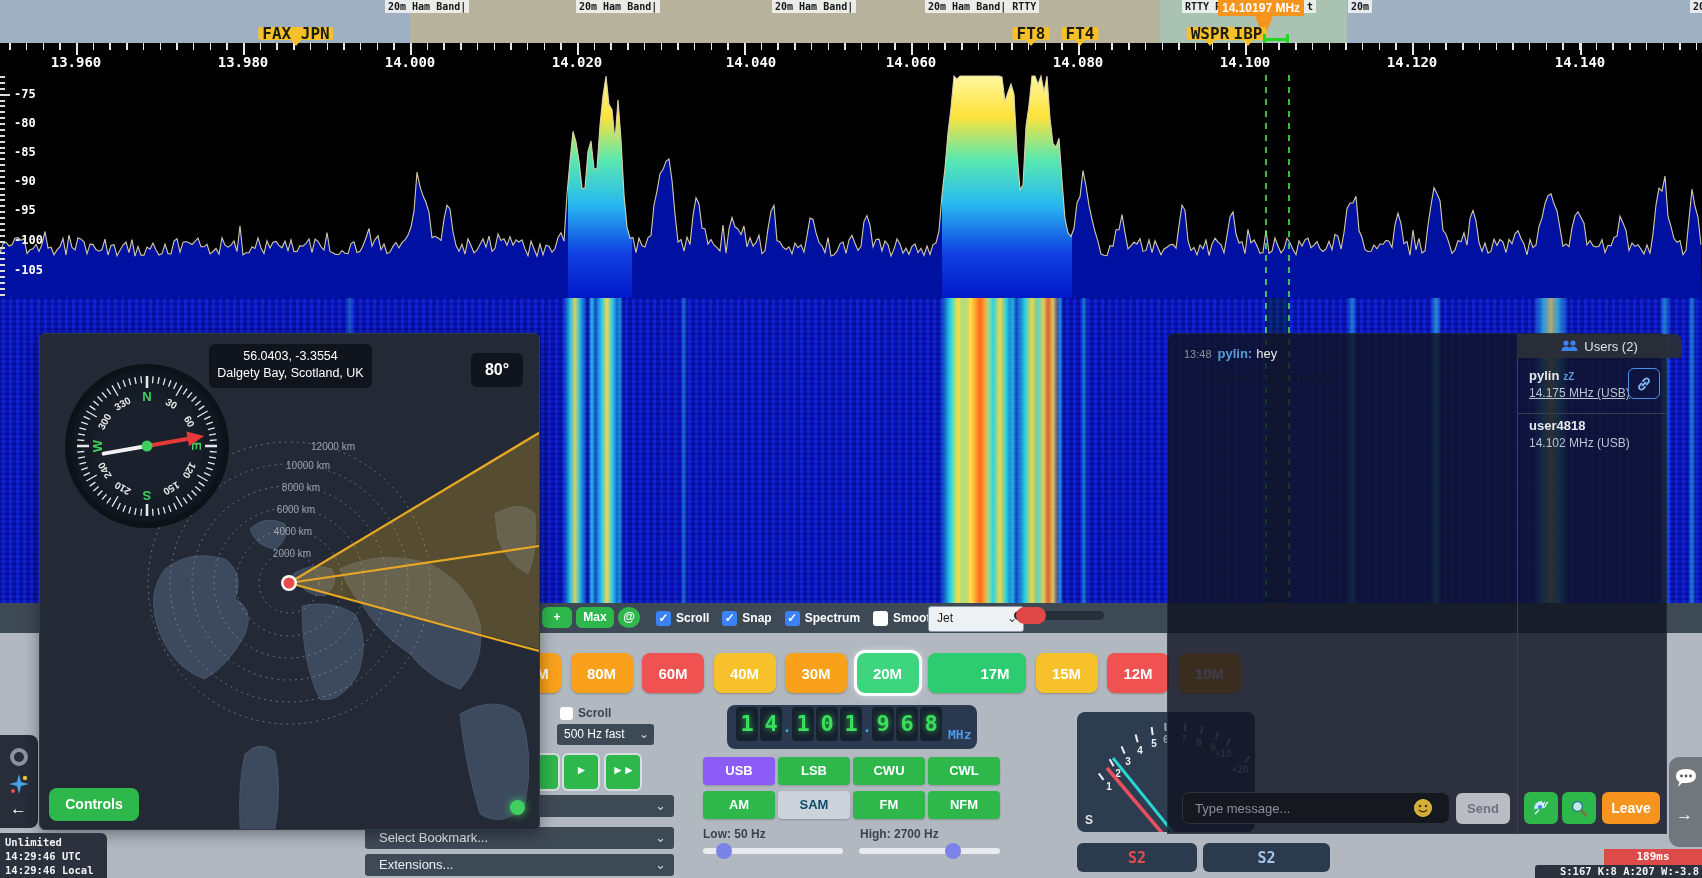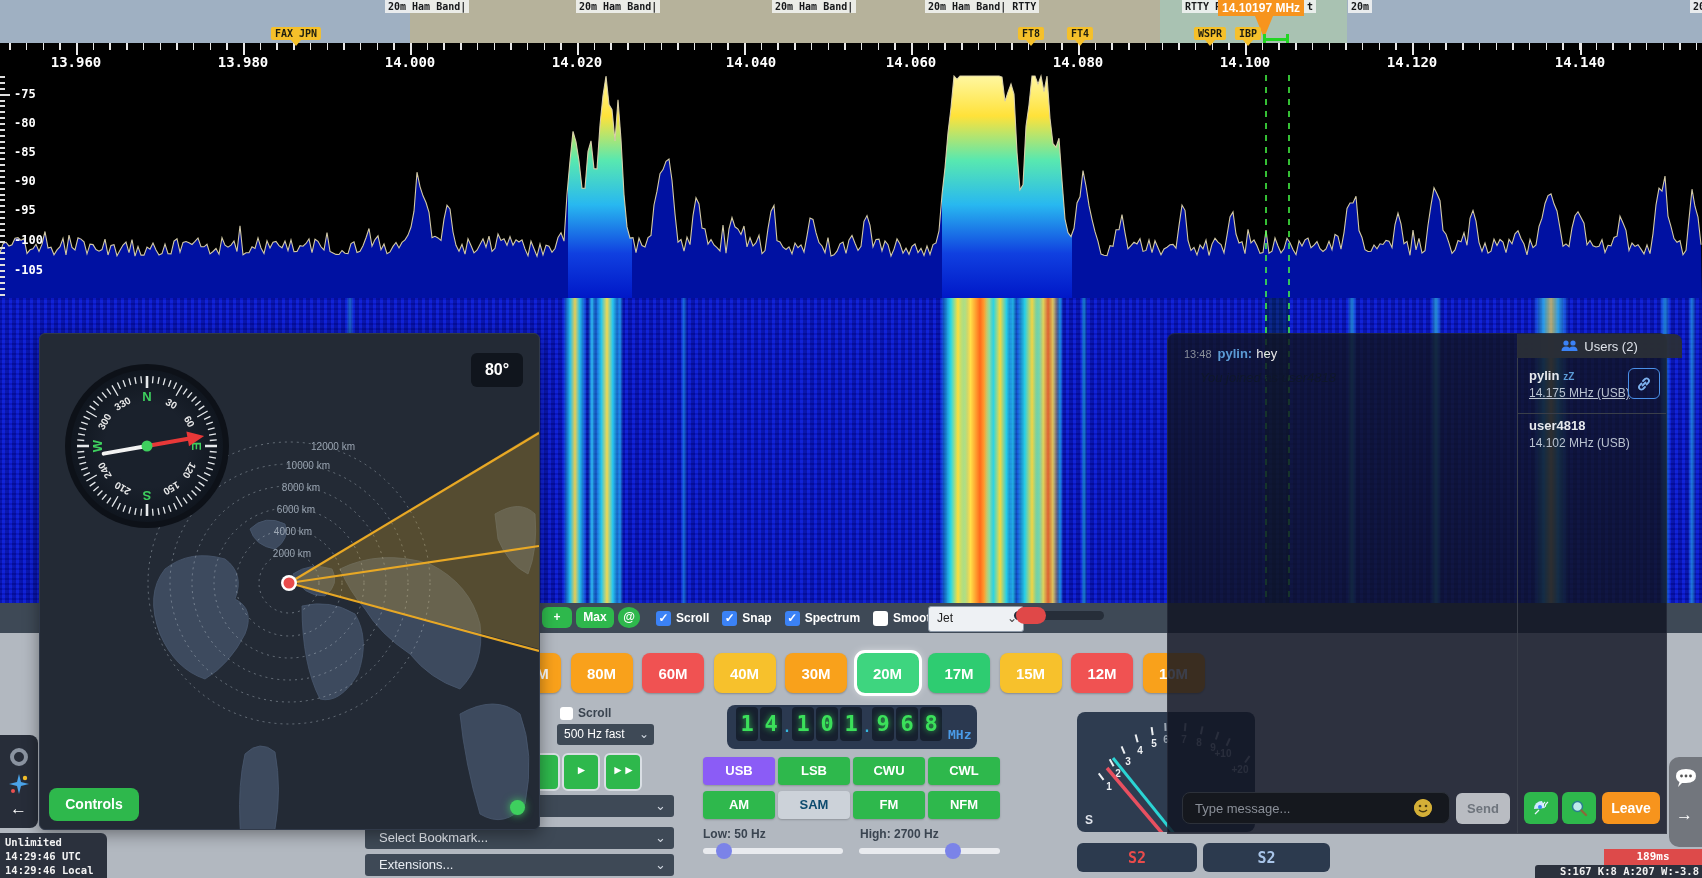--- a/index.html
+++ b/index.html
@@ -9,21 +9,21 @@
   
   #scale-strip{left:0;top:0;width:1702px;height:43px;background:#9fb0c2;z-index:2;}
   #scale-strip .region{position:absolute;top:0;height:43px;}
   #scale-strip .chip{position:absolute;top:0;height:13px;line-height:13px;font-size:10px;font-weight:bold;
     font-family:"DejaVu Sans Mono",monospace;color:#16181a;background:rgba(244,246,244,0.85);padding:0 3px;white-space:nowrap;z-index:3;}
   #dial-box{top:0;height:16px;background:#f7941d;color:#fff;font-size:12px;font-weight:bold;
     line-height:16px;text-align:center;z-index:5;padding:0 4px;}
   #dial-pointer{width:0;height:0;border-left:9px solid transparent;border-right:9px solid transparent;
     border-top:22px solid #f7941d;top:16px;z-index:5;}
   .bm-pill{position:absolute;top:27px;height:13px;line-height:13px;transform:translateX(-50%);
-    background:#f5c02a;color:#1d1d10;font-size:10px;font-weight:bold;font-family:"DejaVu Sans Mono",monospace;
+    background:#f5c02a;color:#1d1d10;font-size:16px;font-weight:bold;font-family:"DejaVu Sans Mono",monospace;
     padding:0 4px;border-radius:2px;z-index:4;}
   .bm-tri{position:absolute;top:40px;transform:translateX(-50%);width:0;height:0;z-index:4;
     border-left:5px solid transparent;border-right:5px solid transparent;border-top:6px solid #f5c02a;}
   #black-stack{left:0;top:43px;width:1702px;height:255px;background:#000;z-index:1;}
   .rtick{position:absolute;top:0;width:2px;background:#e8e8e8;}
   .rlabel{position:absolute;top:11px;transform:translateX(-50%);color:#fff;font-size:14px;font-weight:bold;
     font-family:"DejaVu Sans Mono",monospace;}
   #pb-bracket{left:1263px;top:38px;width:26px;height:3px;background:#22d622;z-index:6;}
   #pb-capL{left:1263px;top:34px;width:3px;height:9px;background:#22d622;z-index:6;}
   #pb-capR{left:1286px;top:34px;width:3px;height:9px;background:#22d622;z-index:6;}
@@ -453,21 +453,21 @@
   <div class="abs" id="wf-slider-track"></div>
   <div class="abs" id="wf-slider-knob"></div>
 
   <div class="abs" id="bands">
       <div class="band" style="background: rgb(249, 161, 27);">160M</div>
       <div class="band" style="background: rgb(249, 161, 27);">80M</div>
       <div class="band" style="background: rgb(240, 82, 82);">60M</div>
       <div class="band" style="background: rgb(247, 193, 44);">40M</div>
       <div class="band" style="background: rgb(249, 161, 27);">30M</div>
       <div class="band selected" style="background: rgb(62, 213, 127);">20M</div>
-      <div class="band" style="background: rgb(46, 204, 113);">17M</div>
+      <div class="band" style="background: rgb(46, 204, 113); padding-left: 36px;">17M</div>
       <div class="band" style="background: rgb(247, 193, 44);">15M</div>
       <div class="band" style="background: rgb(240, 82, 82);">12M</div>
       <div class="band" style="background: rgb(249, 161, 27);">10M</div>
     </div>
 
   <div class="abs" id="scroll2-wrap">
     <span class="box"></span>
     <span class="lbl">Scroll</span>
   </div>
   <div class="abs" id="step-select">
@@ -684,20 +684,24 @@
         <text x="60.99999999999999" y="126.56921938165306" fill="#e8e8e8" font-size="10" font-weight="bold" font-family="Liberation Sans" text-anchor="middle" dominant-baseline="middle" transform="rotate(210 60.99999999999999 126.56921938165306)">210</text>
         <text x="43.43078061834696" y="109.00000000000003" fill="#e8e8e8" font-size="10" font-weight="bold" font-family="Liberation Sans" text-anchor="middle" dominant-baseline="middle" transform="rotate(240 43.43078061834696 109.00000000000003)">240</text>
         <text x="37" y="85.00000000000001" fill="#3ecf5e" font-size="13" font-weight="bold" font-family="Liberation Sans" text-anchor="middle" dominant-baseline="middle" transform="rotate(270 37 85.00000000000001)">W</text>
         <text x="43.430780618346944" y="60.99999999999999" fill="#e8e8e8" font-size="10" font-weight="bold" font-family="Liberation Sans" text-anchor="middle" dominant-baseline="middle" transform="rotate(300 43.430780618346944 60.99999999999999)">300</text>
         <text x="60.99999999999998" y="43.43078061834696" fill="#e8e8e8" font-size="10" font-weight="bold" font-family="Liberation Sans" text-anchor="middle" dominant-baseline="middle" transform="rotate(330 60.99999999999998 43.43078061834696)">330</text>
         <line x1="85" y1="85" x2="41.668458867462846" y2="92.64051981734494" stroke="#f2f2f2" stroke-width="4" stroke-linecap="round"></line>
         <line x1="85" y1="85" x2="130.30115663856157" y2="77.0121838273212" stroke="#e83838" stroke-width="4" stroke-linecap="round"></line>
         <polygon points="142.11884967470806,74.92840569531803 124.38796696391287,70.41960019582082 126.99937233451898,85.22961599779129" fill="#e83838"></polygon>
         <circle cx="85" cy="85" r="5.5" fill="#3ecf5e"></circle>
       </svg>
+    <div class="abs" id="coords-tip">
+      <div>56.0403, -3.3554</div>
+      <div>Dalgety Bay, Scotland, UK</div>
+    </div>
     <div class="abs" id="bearing-box">80°</div>
     <div class="abs" id="controls-btn">Controls</div>
     <div class="abs" id="conn-dot"></div>
   </div>
 
   <div class="abs" id="chat">
     <div class="vdiv"></div>
     <div class="abs" id="msg1">
       <span class="t">13:48</span><span class="u">pylin:</span><span>hey</span>
     </div>

